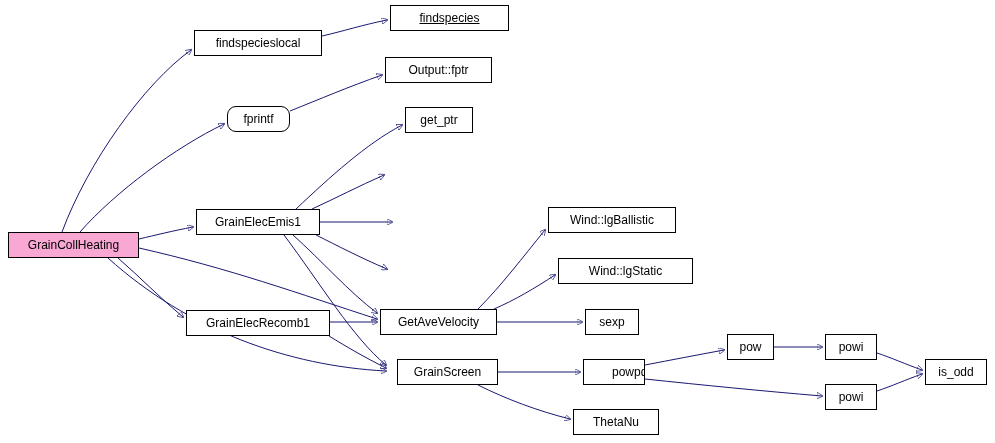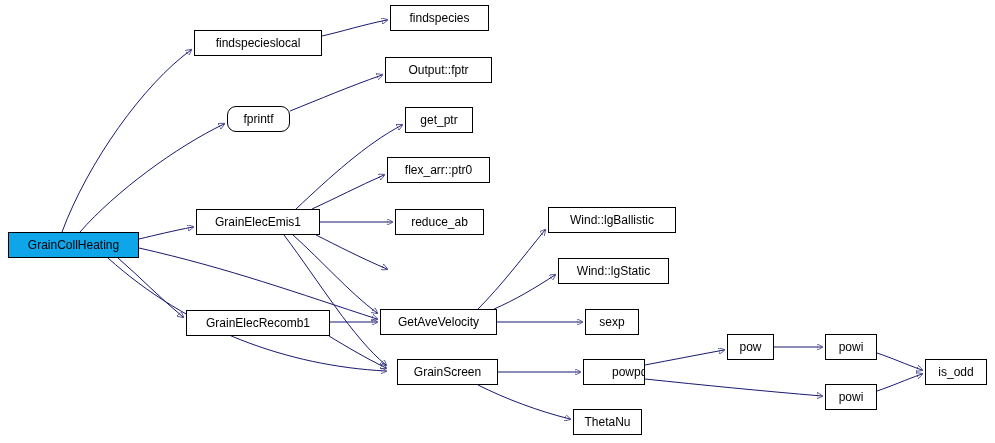--- a/index.html
+++ b/index.html
@@ -8,21 +8,21 @@
     font-family:"Liberation Sans",sans-serif;overflow:hidden;
   }
   svg.edges{position:absolute;left:0;top:0;width:995px;height:443px;}
   svg.edges path{stroke:#191970;stroke-width:1;fill:none;}
   .node{
     position:absolute;height:26px;box-sizing:border-box;
     border:1px solid #000000;background:#ffffff;color:#000000;
     font-size:12px;line-height:24px;text-align:center;
     white-space:nowrap;overflow:hidden;cursor:pointer;
   }
-  .node.root{background:#0ea5e9;cursor:default;}
+  .node.root{background:#f9a8d4;cursor:default;}
 </style>
 </head>
 <body>
 
 <div class="canvas">
 
   <svg class="edges" viewBox="0 0 995 443">
     <defs>
       <marker id="arrow" viewBox="0 0 10 10" refX="8" refY="5" markerWidth="6.5" markerHeight="6.5" orient="auto">
         <path d="M0,0 L10,5 L0,10 z" fill="#191970" stroke="none"></path>
@@ -54,30 +54,28 @@
     <path d="M774,347 L822,347" marker-end="url(#arrow)"></path>
     <path d="M877,353 C892,358 905,364 922,370" marker-end="url(#arrow)"></path>
     <path d="M877,391 C892,386 905,380 922,374" marker-end="url(#arrow)"></path>
   </svg>
 
   <div class="node root" style="left:8px;top:232px;width:131px;">GrainCollHeating</div>
   <div class="node" style="left:194px;top:30px;width:128px;">findspecieslocal</div>
   <div class="node" style="left:227px;top:106px;width:63px;border-radius:9px;">fprintf</div>
   <div class="node" style="left:196px;top:209px;width:124px;">GrainElecEmis1</div>
   <div class="node" style="left:186px;top:310px;width:144px;">GrainElecRecomb1</div>
-  <div class="node" style="left:390px;top:5px;width:99px;">findspecies</div>
+  <div class="node" style="left:390px;top:5px;width:119px;text-decoration:underline;">findspecies</div>
   <div class="node" style="left:385px;top:57px;width:107px;">Output::fptr</div>
   <div class="node" style="left:405px;top:107px;width:68px;">get_ptr</div>
-  <div class="node" style="left:387px;top:157px;width:103px;">flex_arr::ptr0</div>
-  <div class="node" style="left:395px;top:209px;width:89px;">reduce_ab</div>
   <div class="node" style="left:380px;top:309px;width:117px;">GetAveVelocity</div>
   <div class="node" style="left:389px;top:359px;width:101px;margin-left:8px;">GrainScreen</div>
   <div class="node" style="left:548px;top:207px;width:128px;">Wind::lgBallistic</div>
-  <div class="node" style="left:558px;top:258px;width:111px;">Wind::lgStatic</div>
+  <div class="node" style="left:558px;top:258px;width:135px;">Wind::lgStatic</div>
   <div class="node" style="left:585px;top:309px;width:54px;">sexp</div>
   <div class="node" style="left:583px;top:359px;width:62px;padding-left:28px;">powpq</div>
-  <div class="node" style="left:573px;top:409px;width:69px;">ThetaNu</div>
+  <div class="node" style="left:573px;top:409px;width:86px;">ThetaNu</div>
   <div class="node" style="left:727px;top:334px;width:47px;">pow</div>
   <div class="node" style="left:825px;top:334px;width:52px;">powi</div>
   <div class="node" style="left:825px;top:384px;width:52px;">powi</div>
   <div class="node" style="left:925px;top:359px;width:62px;text-align:center;">is_odd</div>
 
 </div>
 
 </body></html>

